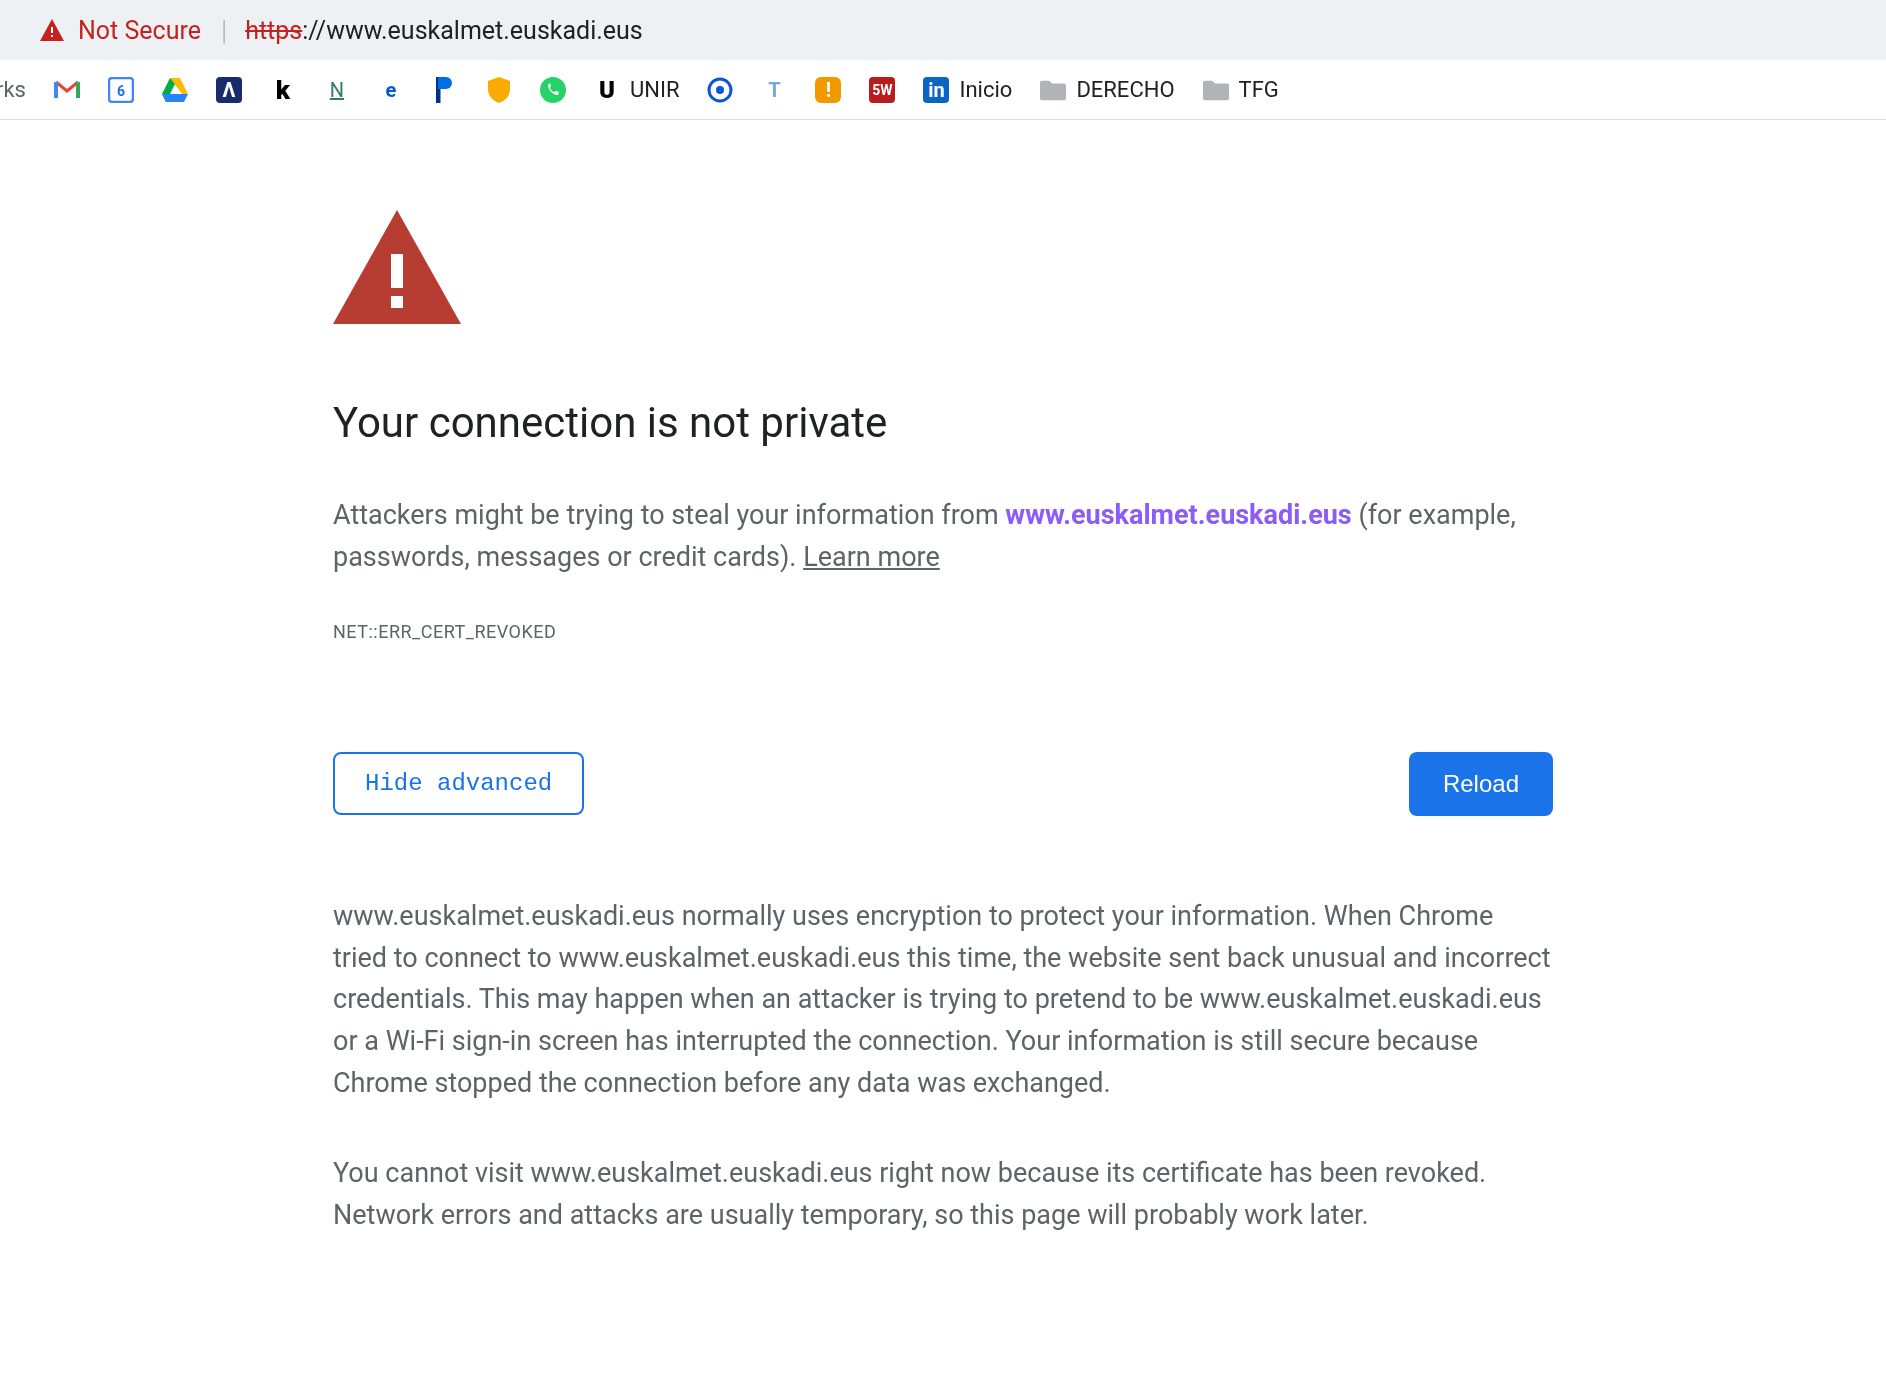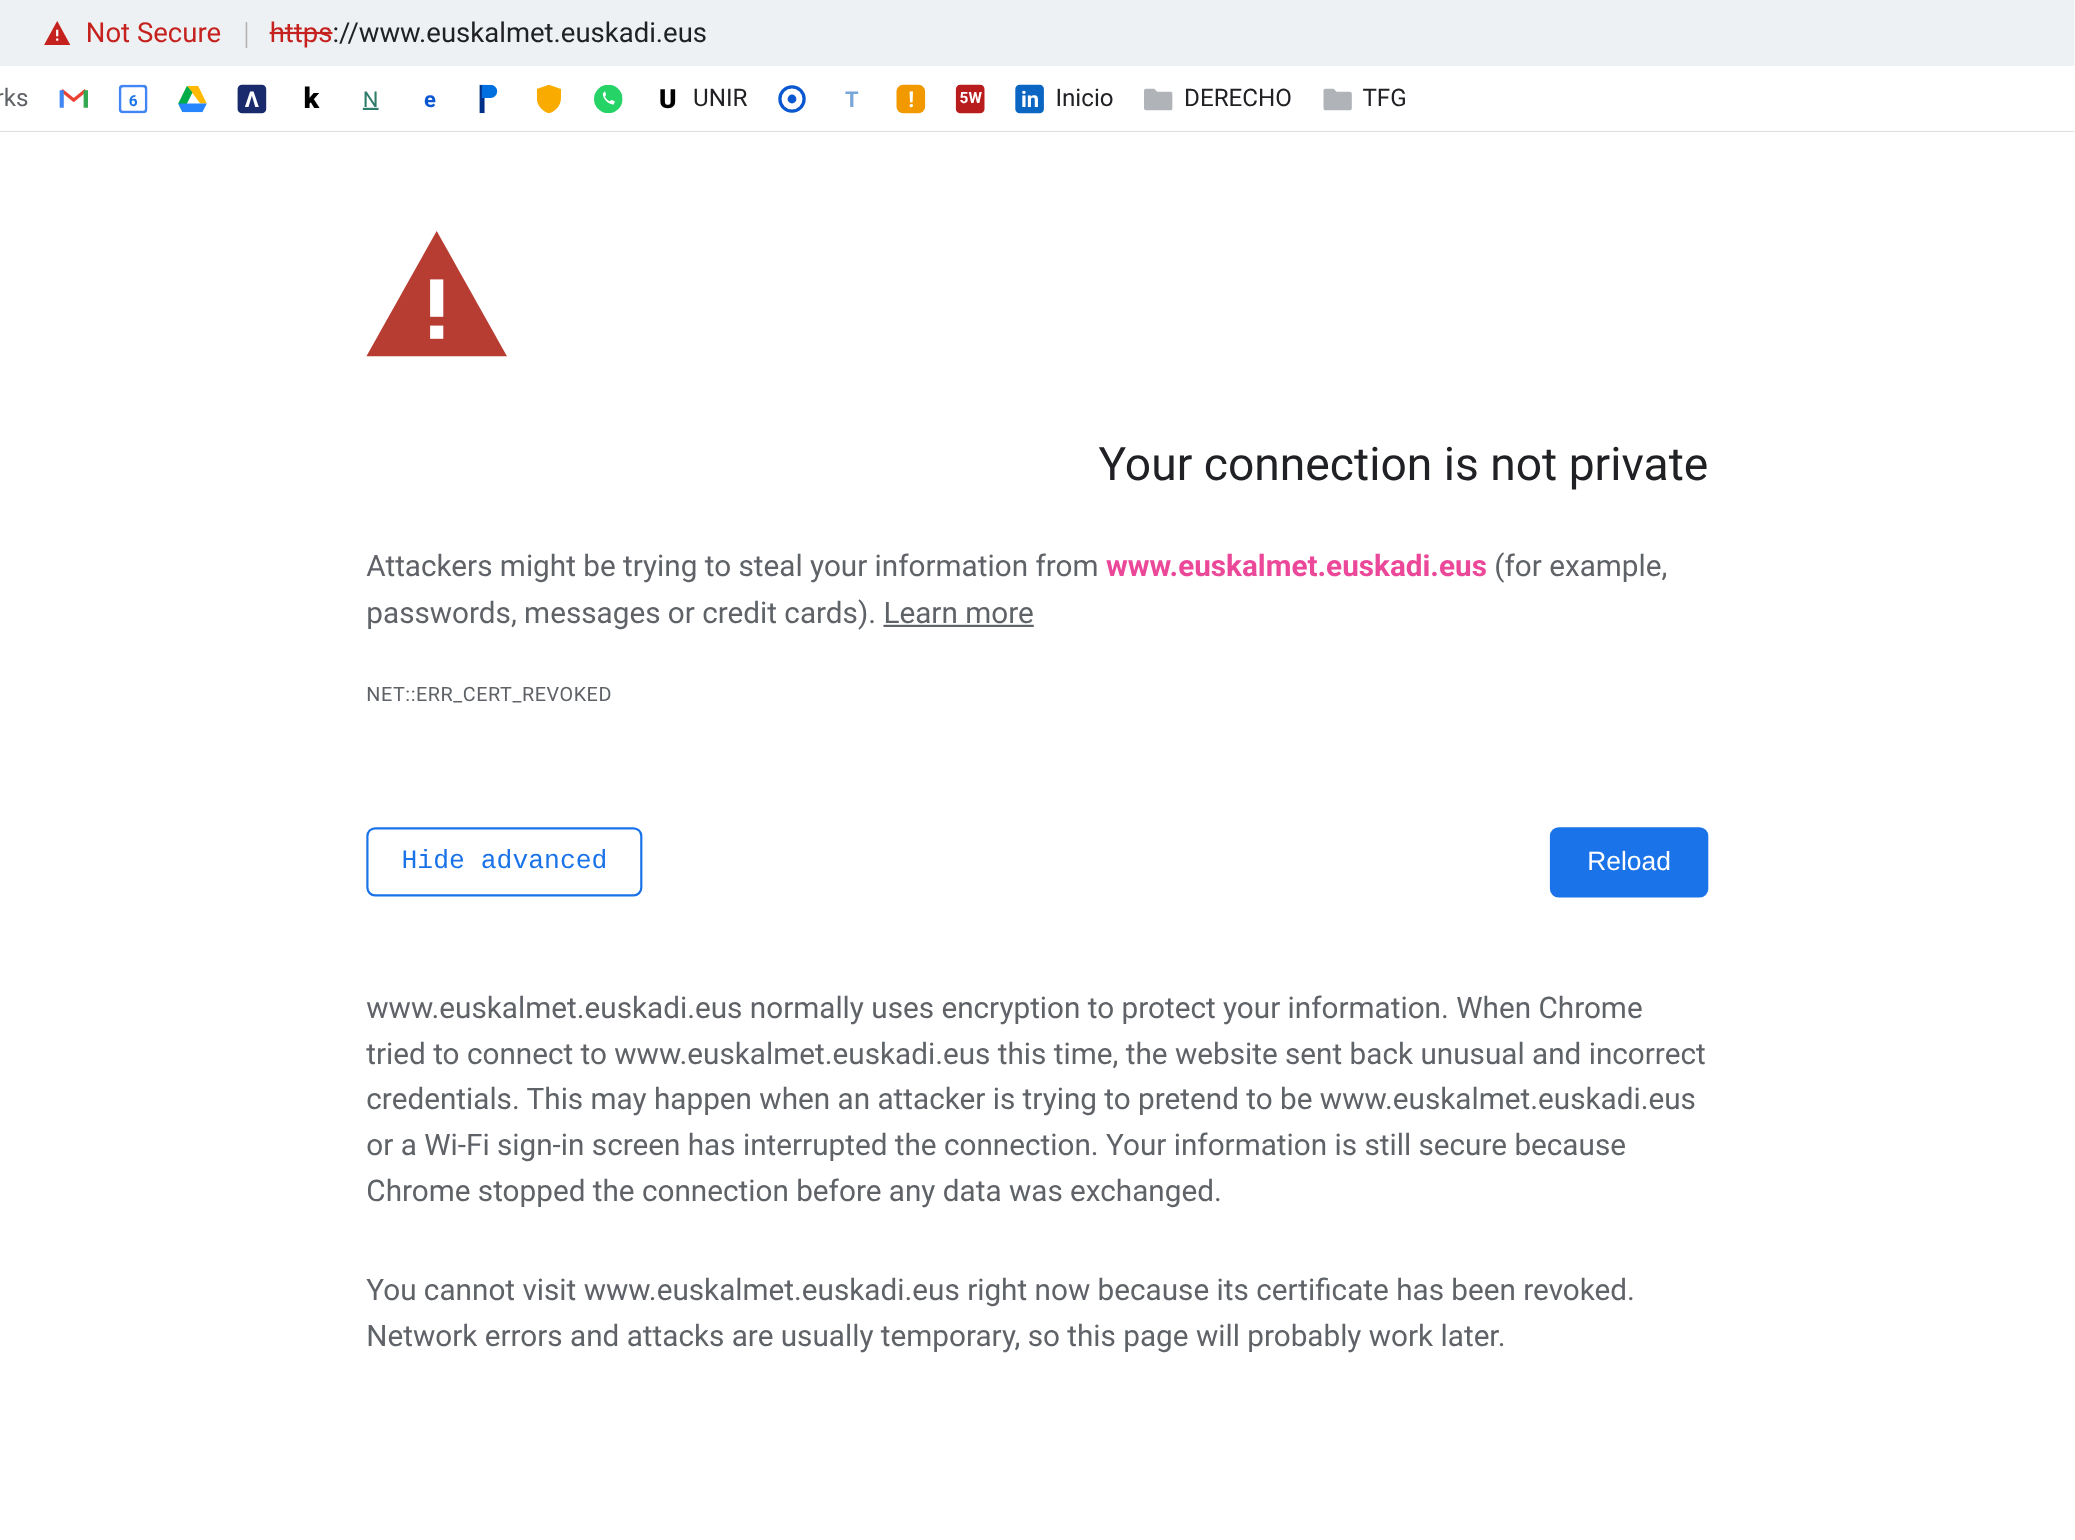--- a/index.html
+++ b/index.html
@@ -83,29 +83,28 @@
     width: 1220px;
   }
   .big-warning {
     margin-bottom: 70px;
   }
   .headline {
     font-size: 42px;
     font-weight: 400;
     color: #202124;
     margin-bottom: 48px;
-    text-align: right;
   }
   .para1 {
     font-size: 27px;
     color: #5f6368;
     line-height: 1.55;
     margin-bottom: 42px;
   }
-  .para1 .domain-bold { font-weight: 700; color: #ec4899; }
+  .para1 .domain-bold { font-weight: 700; color: #8b5cf6; }
   .para1 .learn-more { text-decoration: underline; color: #5f6368; cursor: pointer; }
   .errcode {
     font-size: 18px;
     color: #5f6368;
     letter-spacing: 0.5px;
     margin-bottom: 110px;
   }
   .btn-row {
     display: flex;
     justify-content: space-between;

